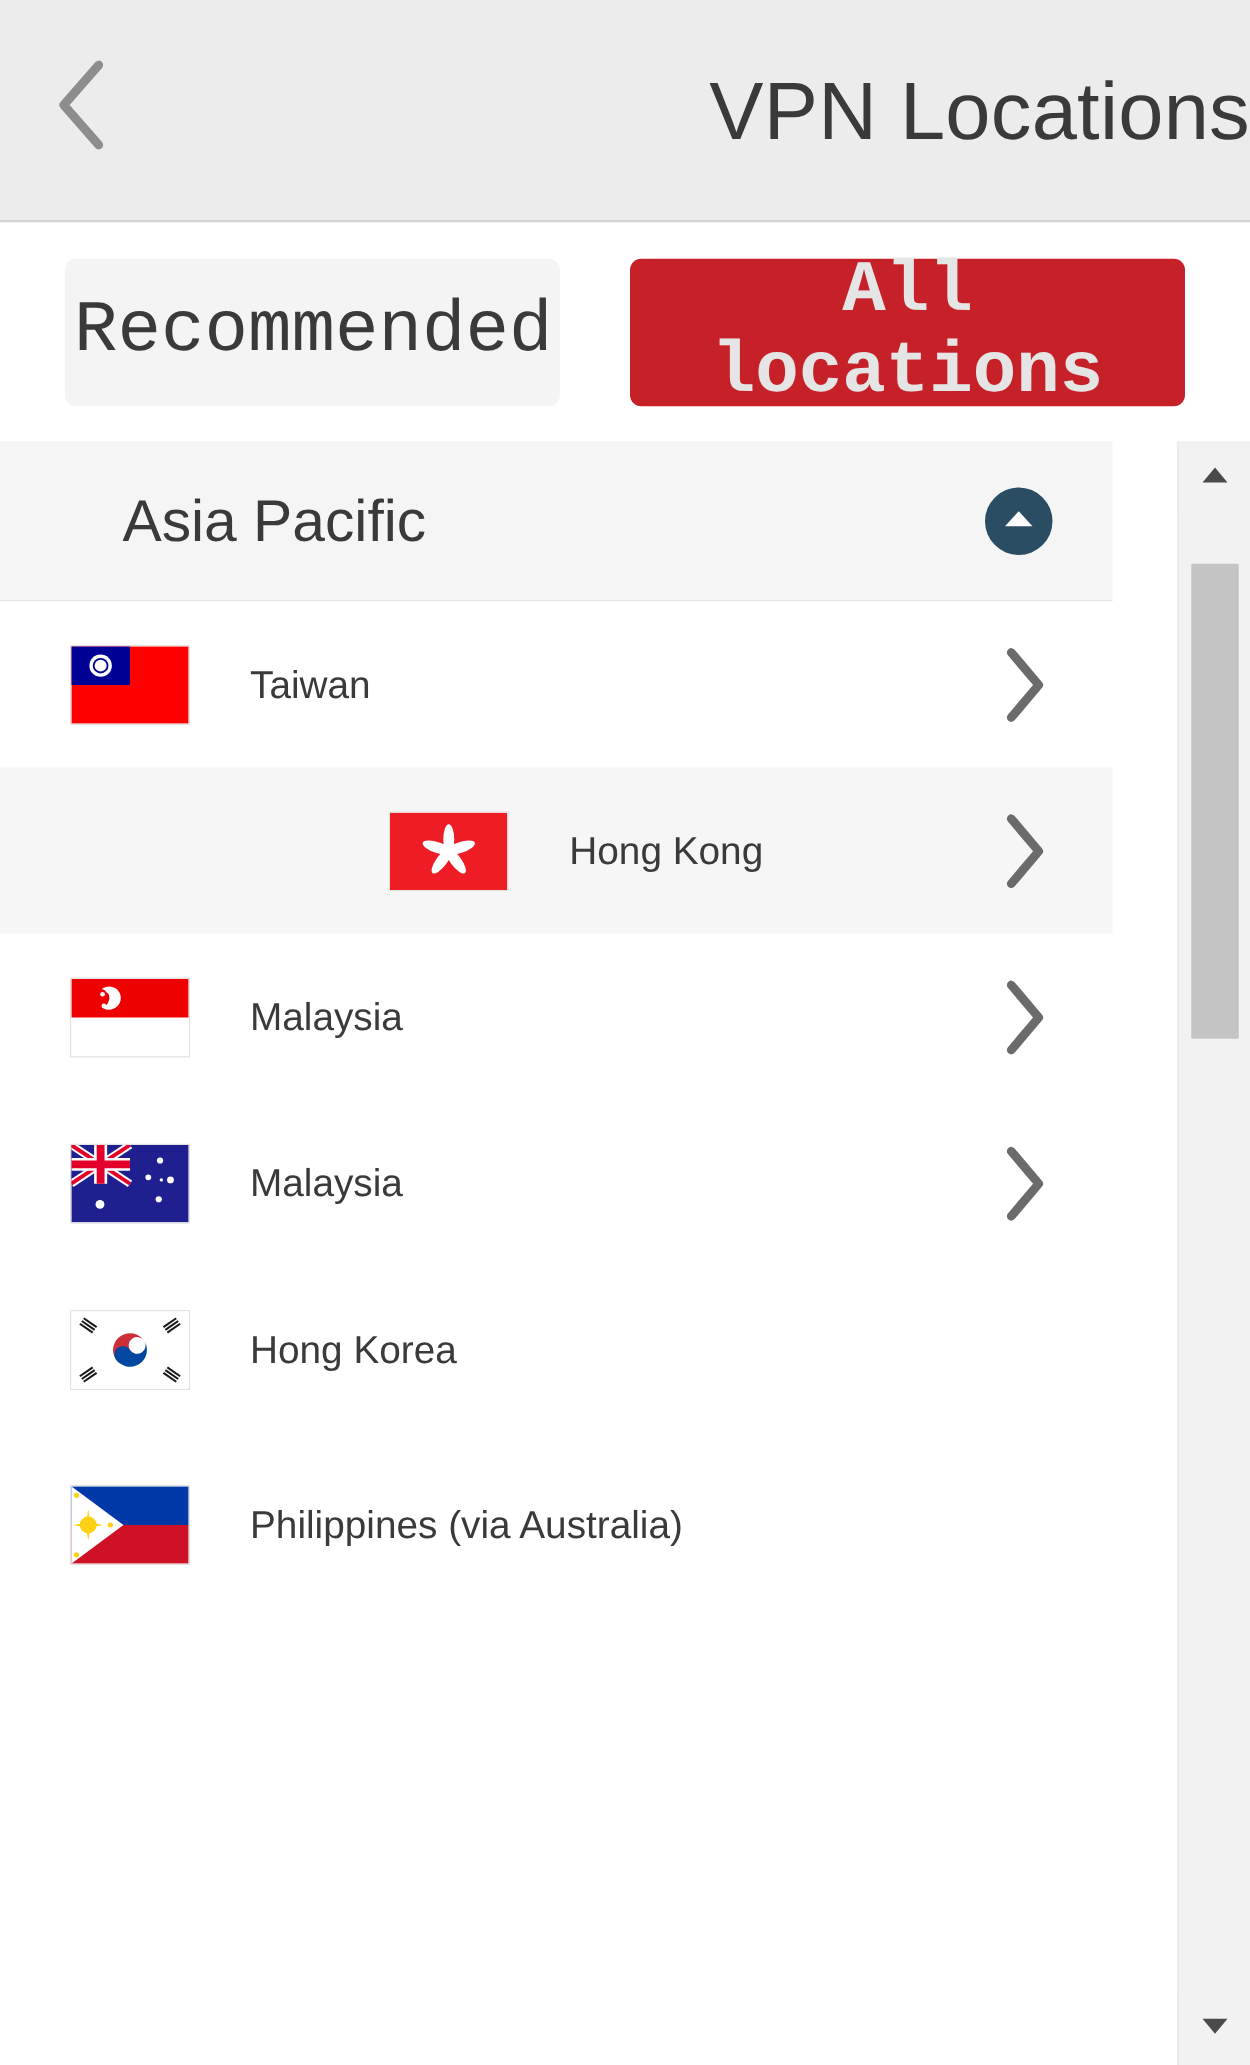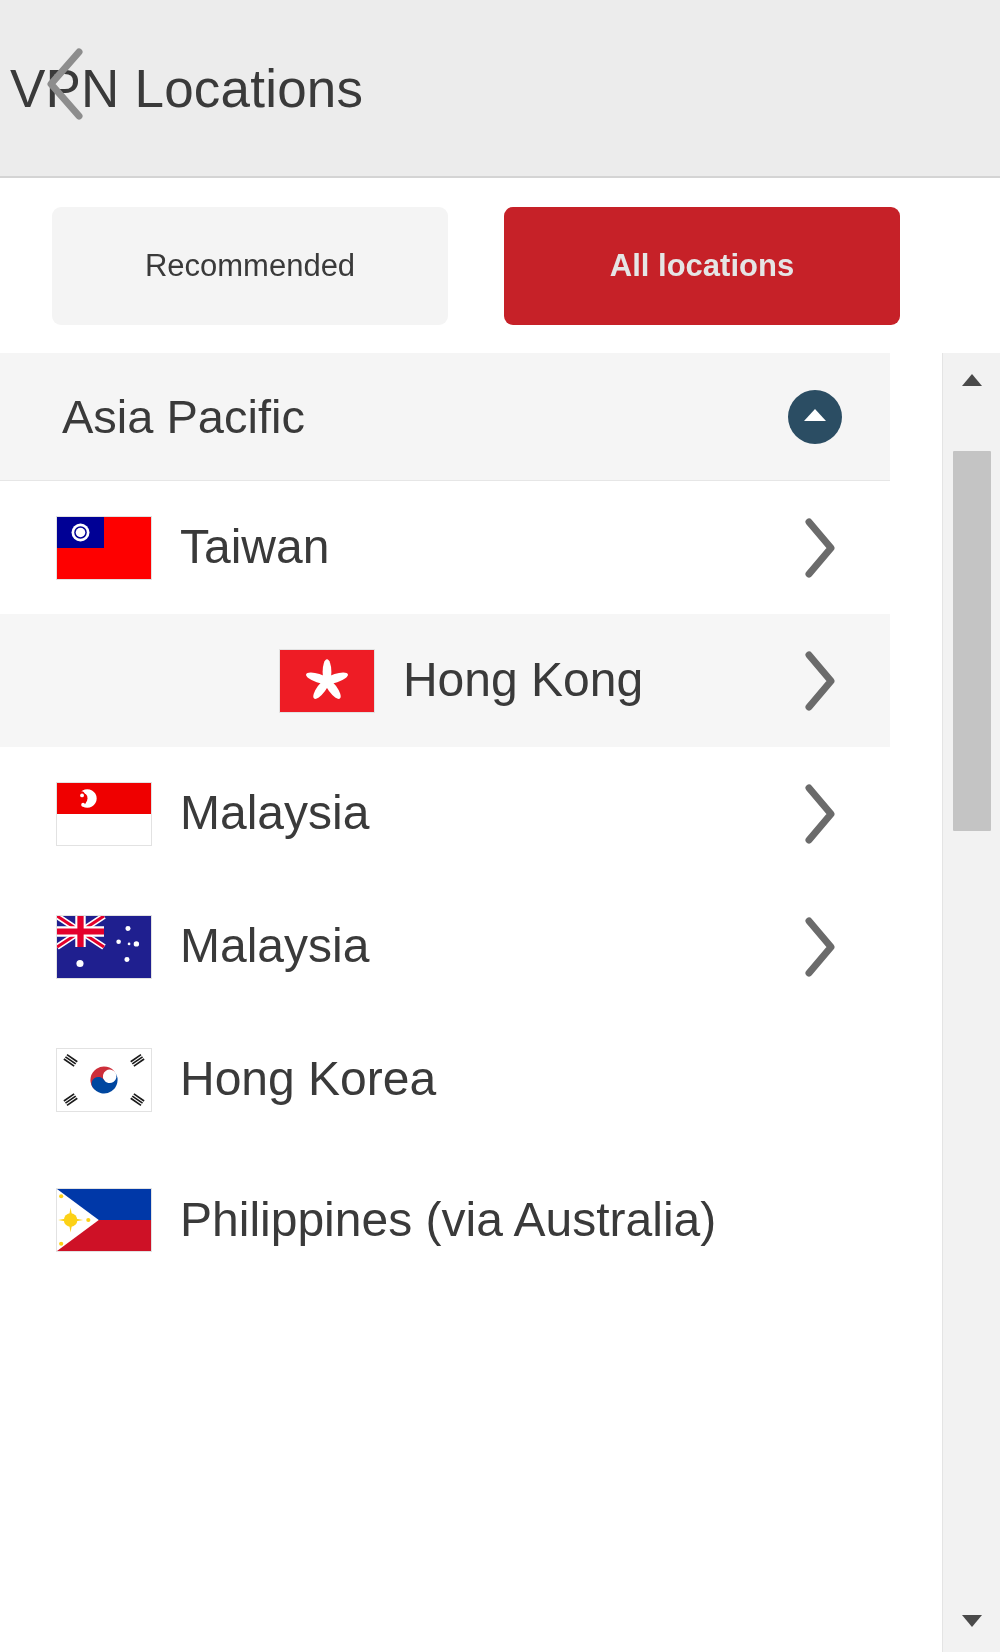--- a/index.html
+++ b/index.html
@@ -42,22 +42,22 @@
     align-items: center;
     justify-content: center;
     background: transparent;
     border: none;
     cursor: pointer;
     padding: 0;
   }
   .back-btn svg { display: block; }
   .header-title {
     width: 100%;
-    text-align: left;
-    font-size: 53px;
+    text-align: right;
+    font-size: 65px;
     color: #3a3a3a;
     letter-spacing: 0.2px;
     font-weight: 400;
     padding-left: 10px;
     box-sizing: border-box;
   }
 
   
   .tabs {
     position: relative;
@@ -68,26 +68,26 @@
     padding: 0 52px;
     gap: 56px;
     box-sizing: border-box;
   }
   .tab {
     height: 118px;
     min-width: 396px;
     border-radius: 9px;
     display: flex;
     align-items: center;
-    justify-content: center;
-    font-size: 31px;
+    justify-content: flex-end;
+    font-size: 58px;
     cursor: pointer;
     border: none;
     box-sizing: border-box;
-    font-family: Liberation Sans, sans-serif;
+    font-family: Liberation Mono, monospace;
   }
   .tab-inactive {
     background: #f4f4f4;
     color: #3a3a3a;
     font-weight: 400;
   }
   .tab-active {
     background: #c62128;
     color: #e5e5e5;
     font-weight: 700;
@@ -110,20 +110,21 @@
 
   .section-header {
     position: relative;
     height: 128px;
     background: #f5f5f5;
     border-bottom: 1px solid #e6e6e6;
     display: flex;
     align-items: center;
     box-sizing: border-box;
     cursor: pointer;
+    padding-left: 36px;
   }
   .section-title {
     font-size: 47px;
     color: #3a3a3a;
     padding-left: 62px;
     font-weight: 400;
   }
   .collapse-btn {
     position: absolute;
     right: 48px;
@@ -161,23 +162,23 @@
     flex: 0 0 auto;
     position: relative;
     overflow: hidden;
     border: 1px solid #e2e2e2;
     box-sizing: border-box;
     background: #ffffff;
   }
   .flag svg { display: block; width: 100%; height: 100%; }
 
   .row-label {
-    font-size: 48px;
+    font-size: 31px;
     color: #3a3a3a;
-    margin-left: 28px;
+    margin-left: 48px;
     line-height: 1.14;
     max-width: 560px;
     font-weight: 400;
   }
 
   .row-chevron {
     position: absolute;
     right: 46px;
     top: 50%;
     transform: translateY(-50%);

